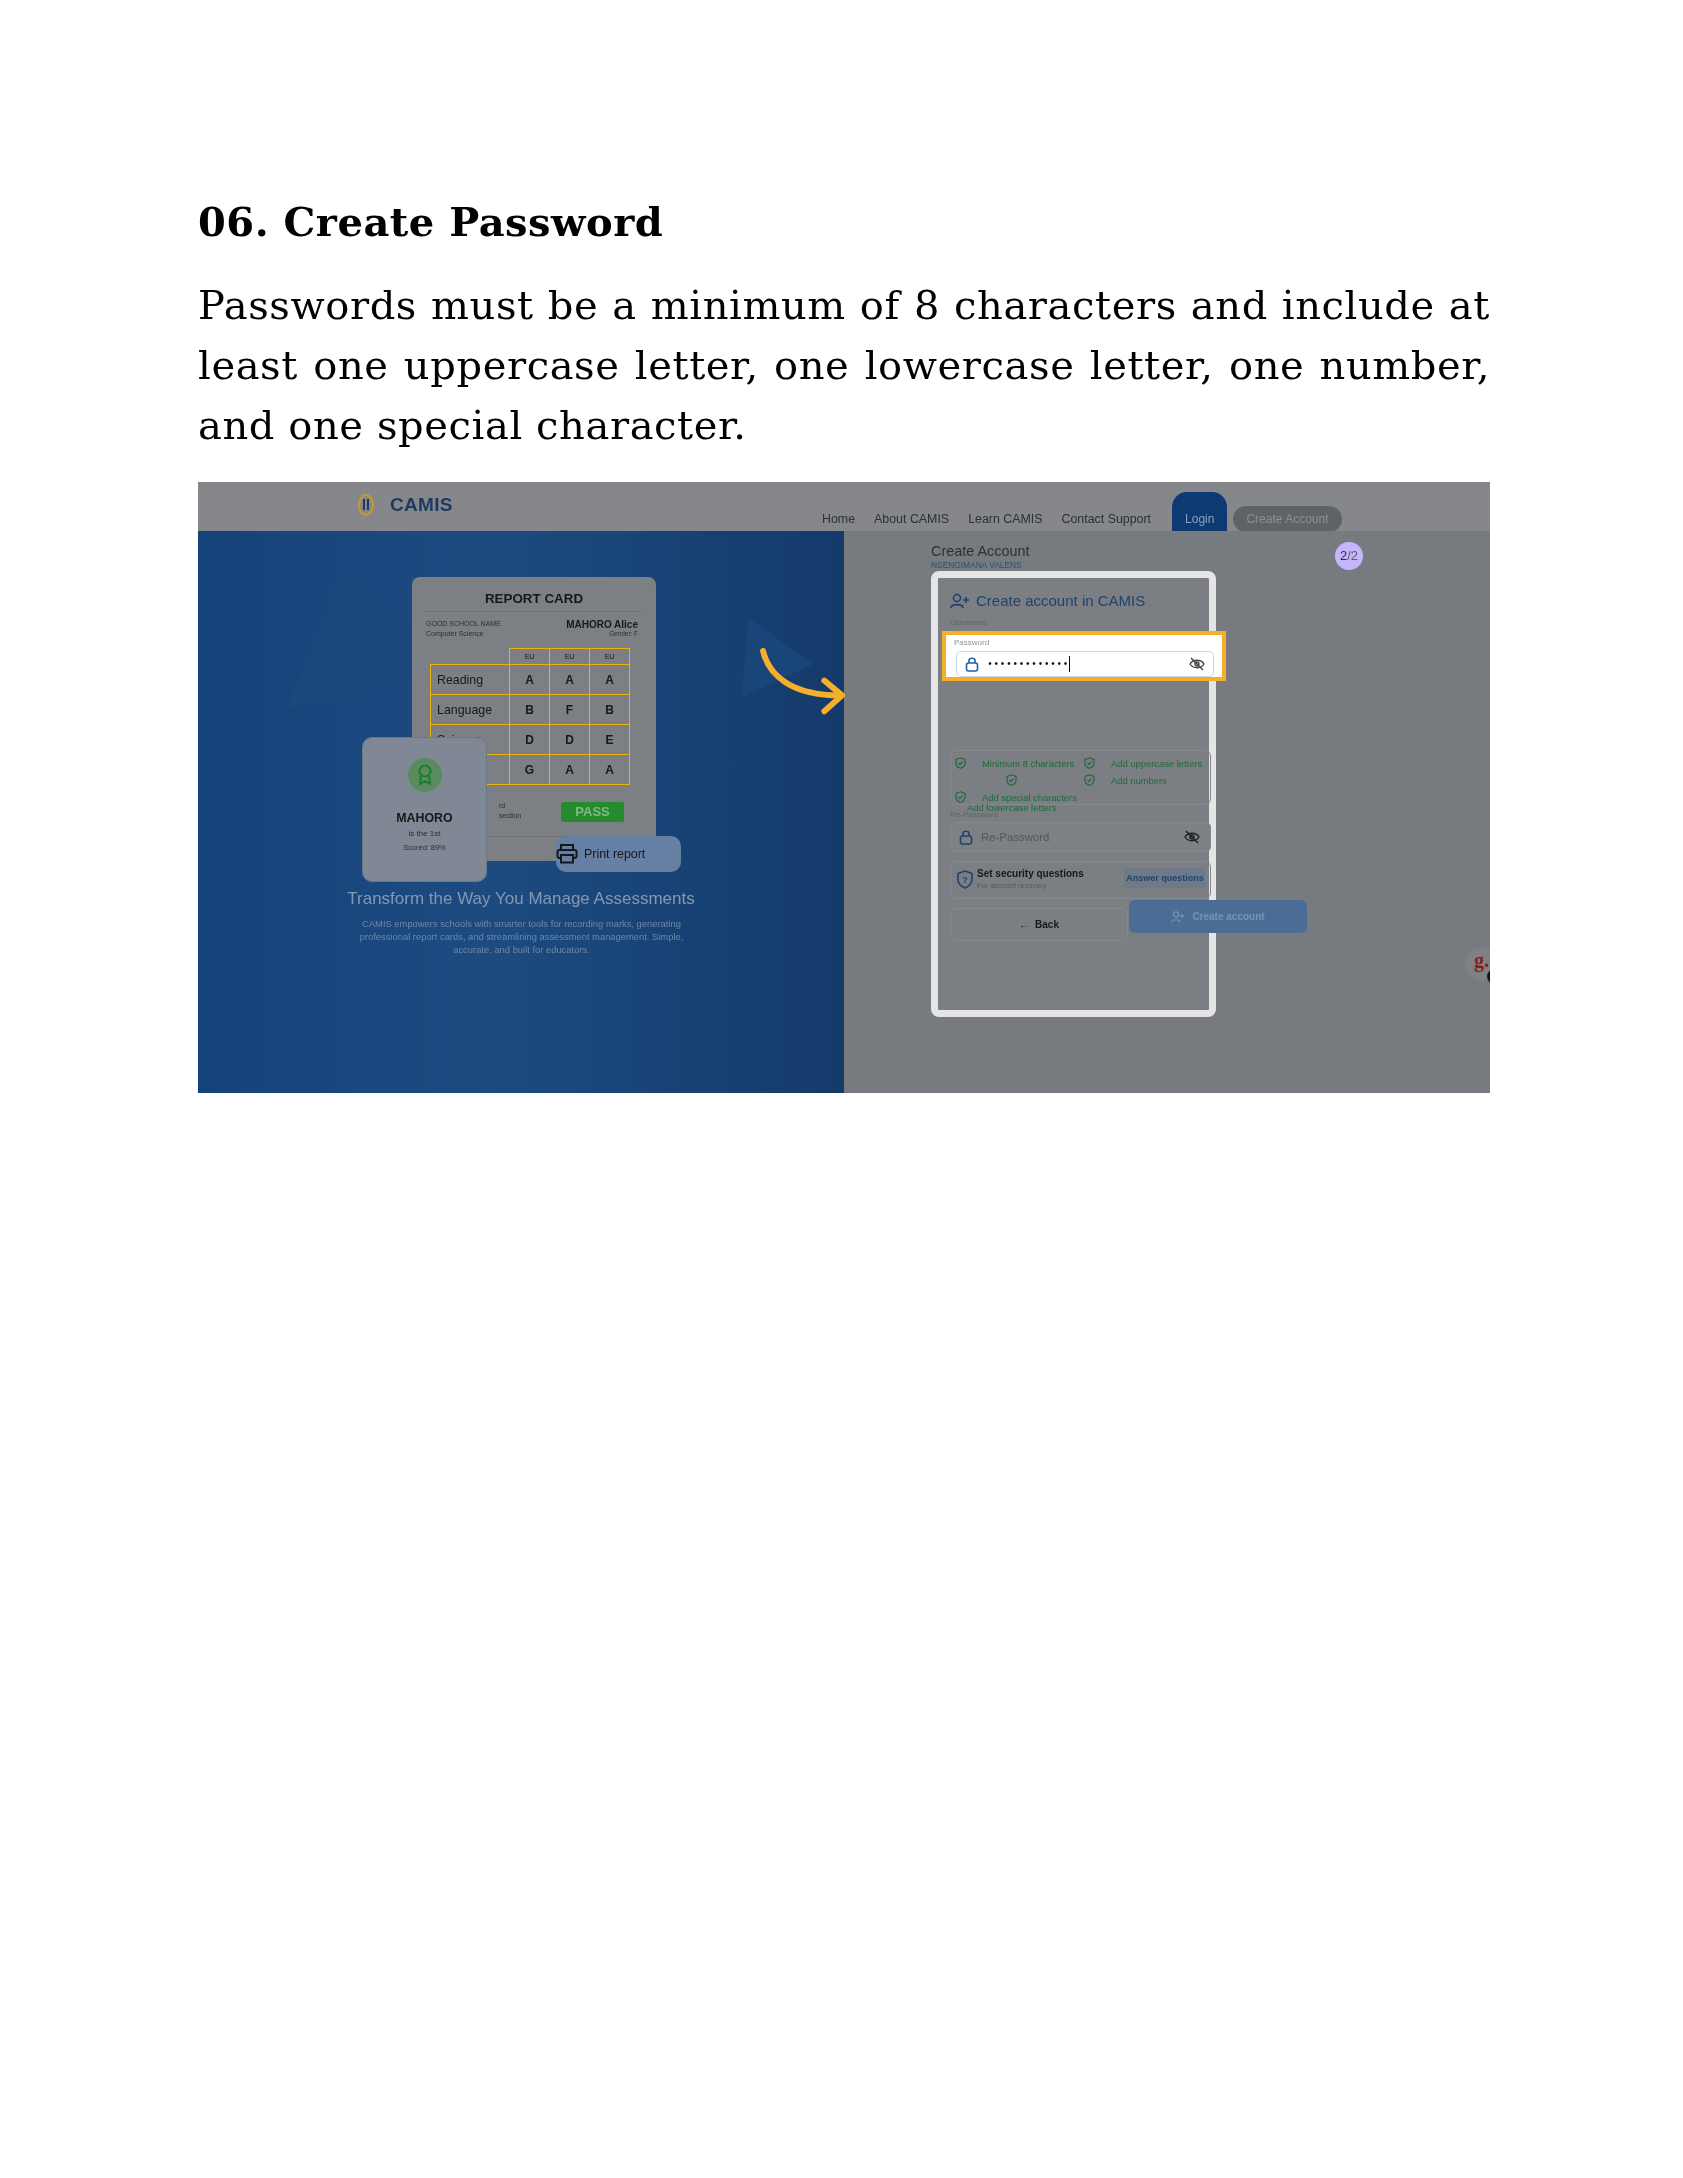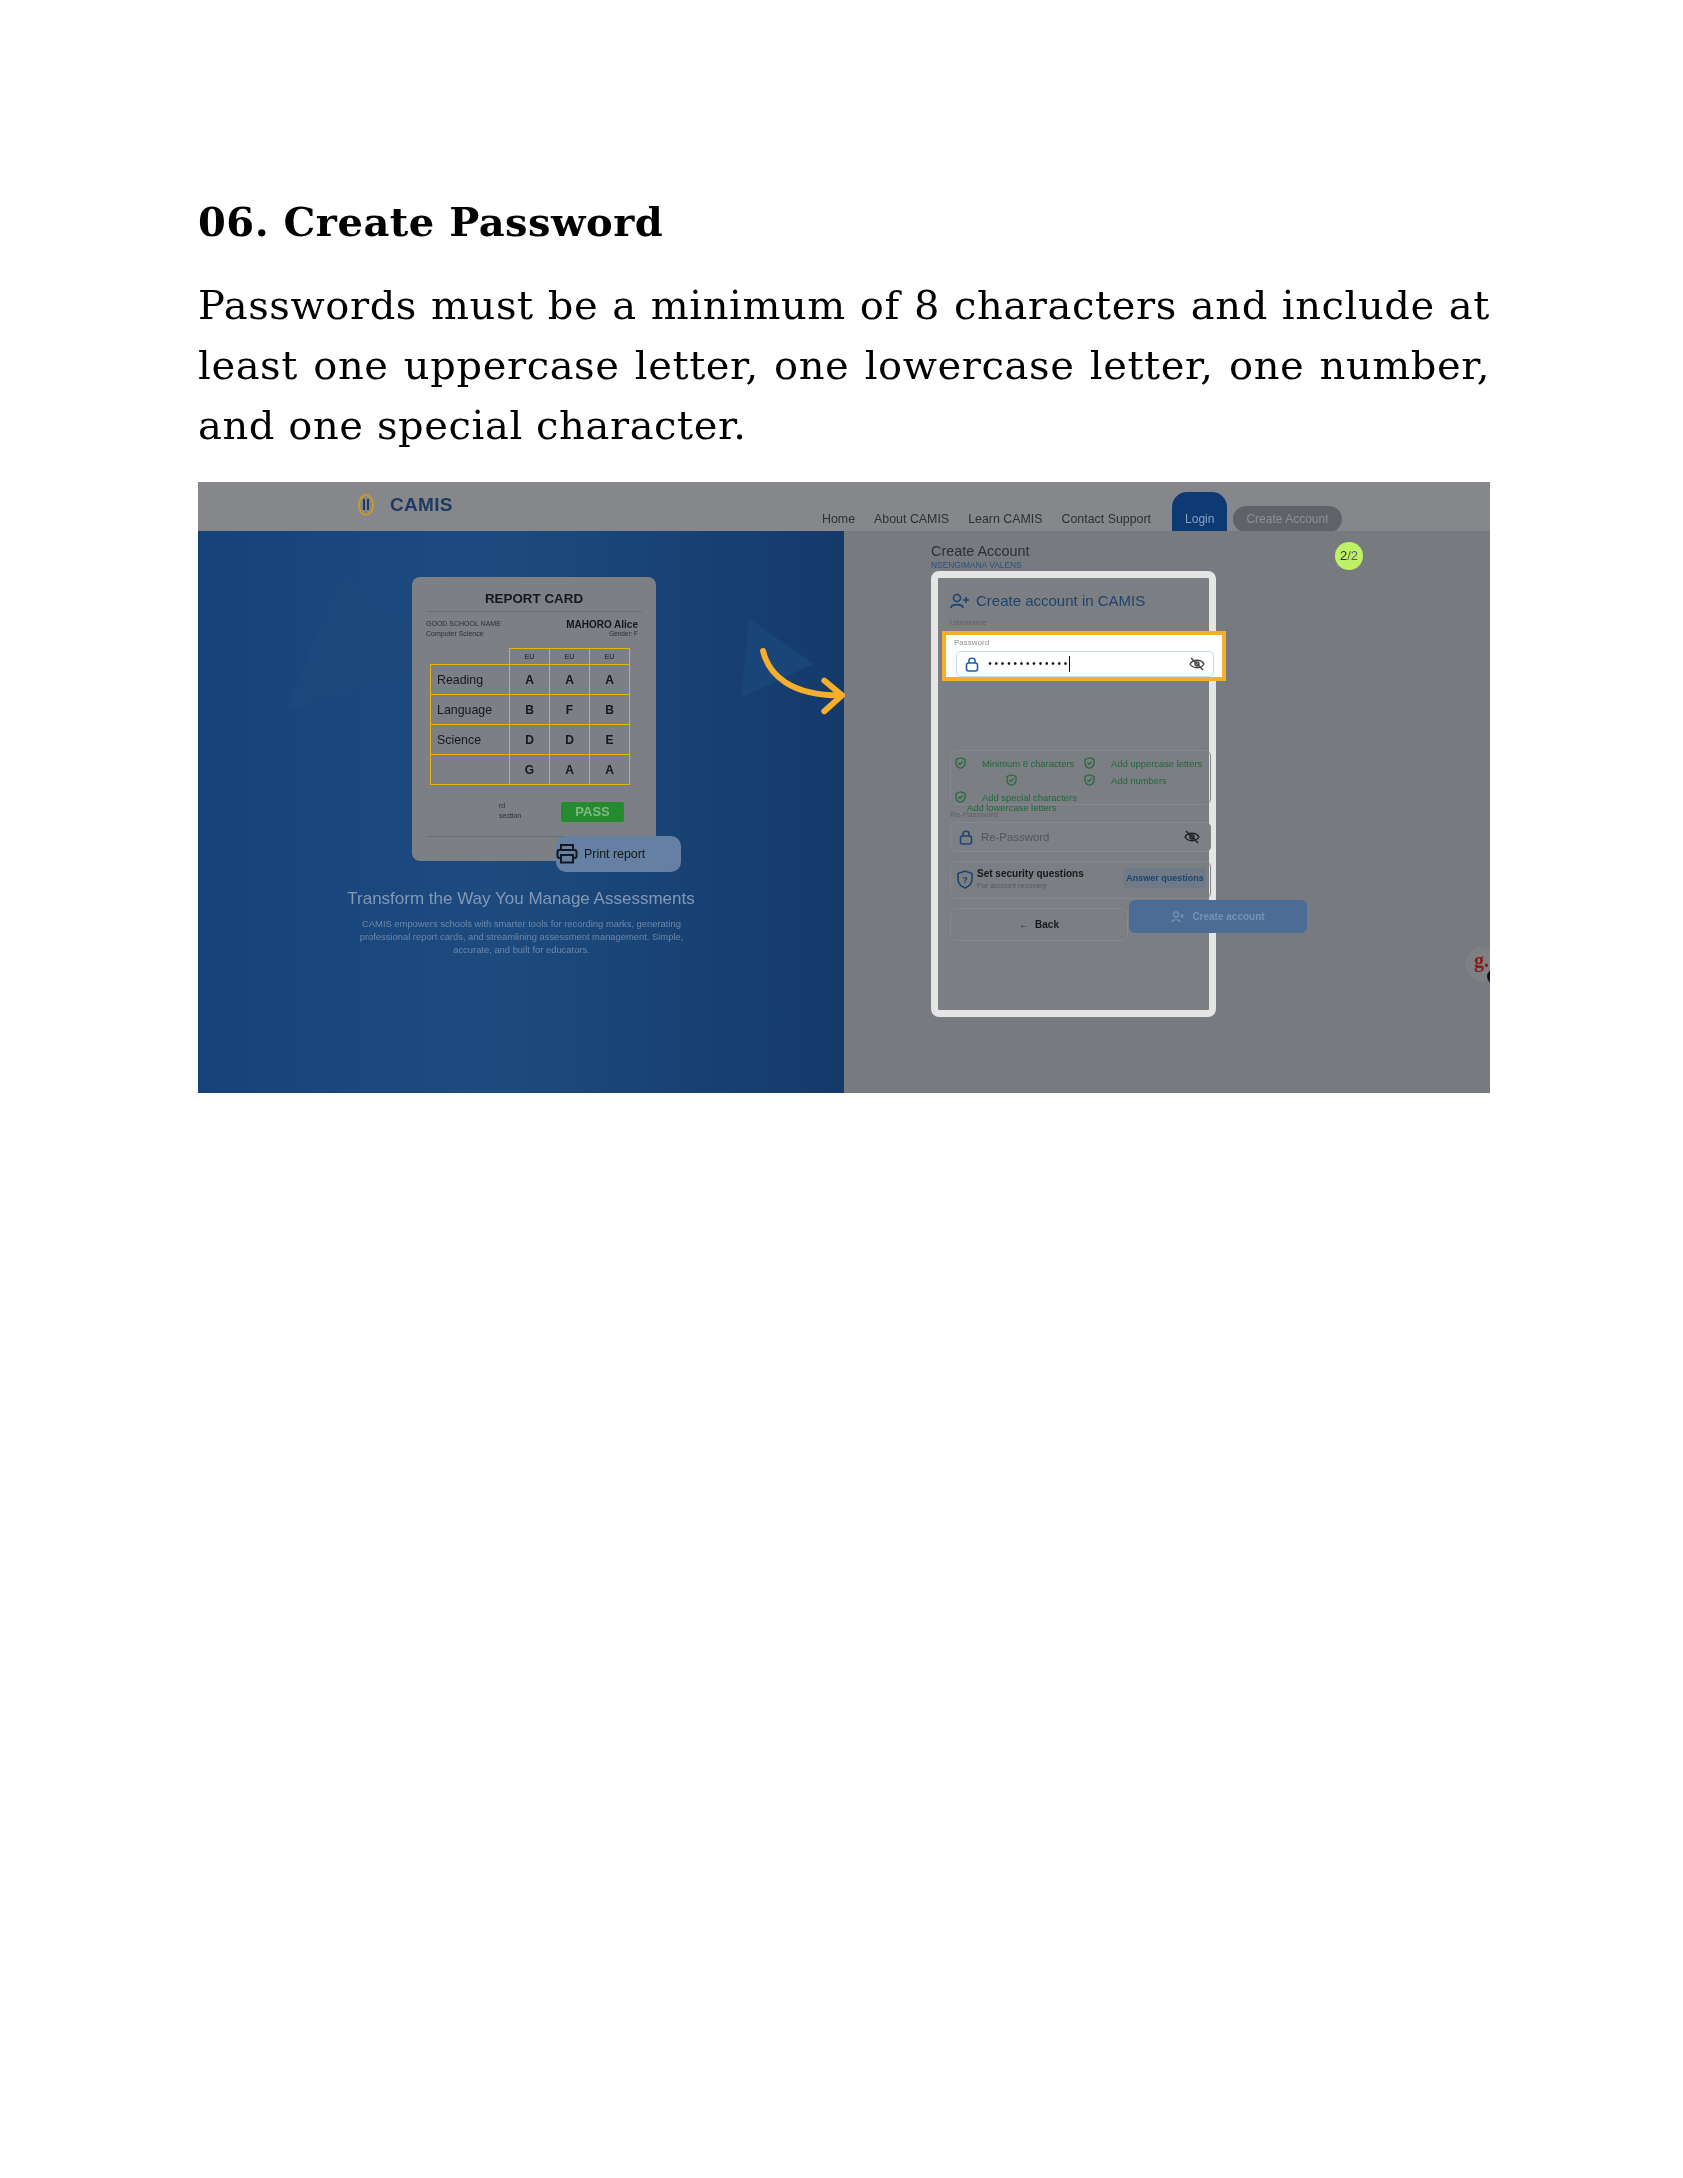--- a/index.html
+++ b/index.html
@@ -61,21 +61,21 @@
 
   .print-btn { position: absolute; left: 358px; top: 305px; width: 125px; height: 36px; background: #6580a3; border-radius: 10px; display: flex; align-items: center; gap: 6px; }
   .print-label { font-size: 12.4px; color: #15181c; }
 
   .hero-title { position: absolute; left: 0; top: 358px; width: 646px; text-align: center; font-size: 17px; color: #8498b3; }
   .hero-desc { position: absolute; left: 149px; top: 386px; width: 349px; text-align: center; font-size: 9.4px; line-height: 13px; color: #6f87a7; }
 
   .right-panel { position: absolute; left: 646px; top: 49px; width: 645px; height: 562px; background: #777b80; }
   .step-title { position: absolute; left: 87px; top: 12px; font-size: 14.4px; color: #2c3035; }
   .step-user { position: absolute; left: 87px; top: 29px; font-size: 8.4px; color: #2a4f7d; }
-  .step-badge { position: absolute; left: 491px; top: 11px; width: 28px; height: 28px; border-radius: 50%; background: #bef264; font-size: 13px; color: #2c3035; text-align: center; line-height: 28px; }
+  .step-badge { position: absolute; left: 491px; top: 11px; width: 28px; height: 28px; border-radius: 50%; background: #c4b5fd; font-size: 13px; color: #2c3035; text-align: center; line-height: 28px; }
   .step-badge span.muted { color: #5b5f63; }
 
   .form-card { position: absolute; left: 87px; top: 40px; width: 285px; height: 446px; background: #7b7e82; border: 7px solid #e5e5e5; border-radius: 8px; }
   .form-head { position: absolute; left: 12px; top: 14px; display: flex; align-items: center; gap: 6px; }
   .form-head-text { font-size: 15px; color: #1f4370; }
   .lbl { position: absolute; font-size: 8px; color: #5e6267; }
   .field { position: absolute; left: 12px; width: 261px; height: 30px; border: 1px solid #85888c; border-radius: 5px; background: #7d8084; display: flex; align-items: center; padding-left: 8px; gap: 8px; }
   .field-text { font-size: 11px; color: #17191c; font-family: "Liberation Mono", monospace; letter-spacing: 0.2px; }
   .field-ph { font-size: 11.4px; color: #52565b; }
   .eye { position: absolute; right: 10px; top: 7px; }
@@ -178,20 +178,31 @@
       </tbody>
         </table>
       <div class="rc-footnote">
         <div>rd</div>
         <div>section</div>
       </div>
       <div class="rc-pass">PASS</div>
       <div class="rc-bottomline"></div>
     </div>
 
+    <div class="rank-card">
+      <div class="rank-badge">
+        <svg width="18" height="22" viewBox="0 0 18 22">
+            <circle cx="9" cy="7" r="5.5" fill="none" stroke="#1d7a2c" stroke-width="2"></circle>
+            <path d="M5 11 L4 20 L9 17 L14 20 L13 11" fill="none" stroke="#1d7a2c" stroke-width="2" stroke-linejoin="round"></path>
+          </svg>
+      </div>
+      <div class="rank-name">MAHORO</div>
+      <div class="rank-sub">is the 1st</div>
+      <div class="rank-score">Scored: 89%</div>
+    </div>
 
     <div class="print-btn">
       <svg width="22" height="20" viewBox="0 0 22 20">
           <rect x="5" y="1" width="12" height="5" fill="none" stroke="#15181c" stroke-width="2"></rect>
           <rect x="1.5" y="6" width="19" height="8" rx="2" fill="none" stroke="#15181c" stroke-width="2"></rect>
           <rect x="5" y="11" width="12" height="7.5" fill="#6580a3" stroke="#15181c" stroke-width="2"></rect>
         </svg>
       <span class="print-label">Print report</span>
     </div>
 

